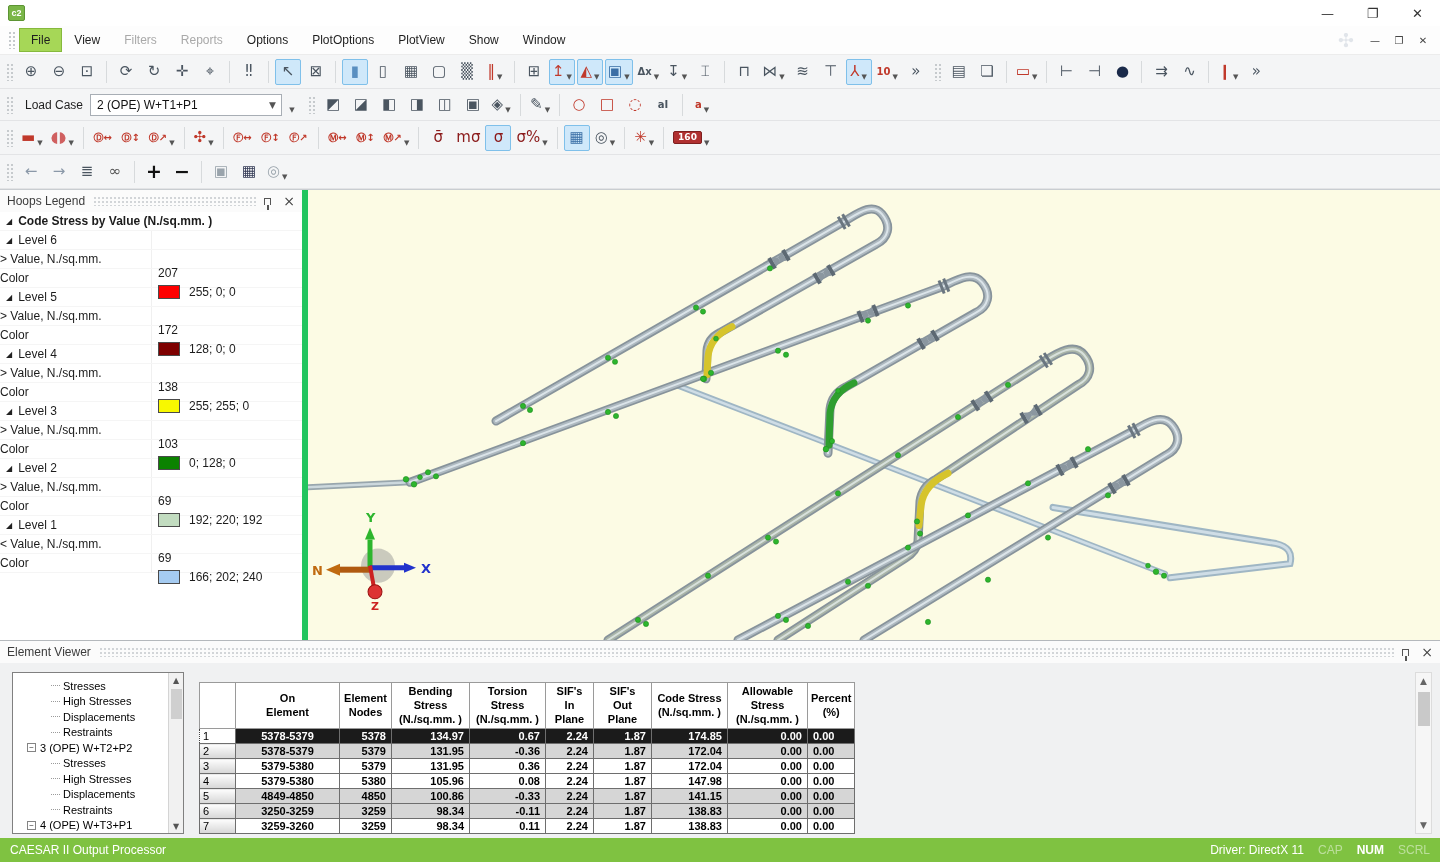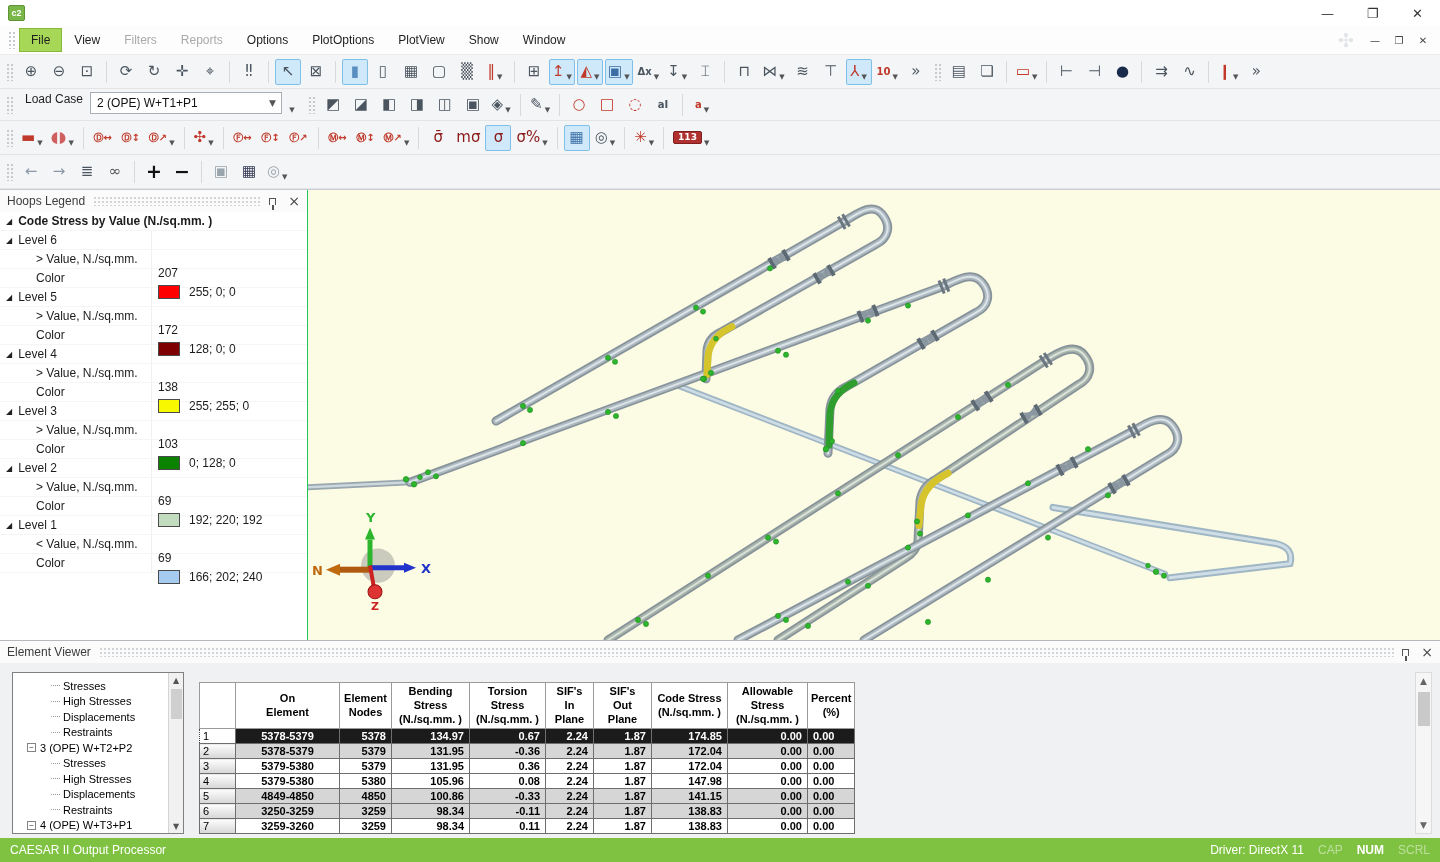--- a/index.html
+++ b/index.html
@@ -33,42 +33,42 @@
     border:1px solid transparent;border-radius:2px;background:transparent;cursor:default;
     font-family:"DejaVu Sans",sans-serif;font-size:15px;color:#4a5560;padding:0 2px;margin:0 1px;}
   .tb .g{line-height:1;}
   .tb.active{background:#cfe8fa;border-color:#7fc0ea;}
   .tb .dd{font-size:7px;color:#555;margin-left:2px;align-self:flex-end;padding-bottom:3px;}
   .tb.cls-small{font-size:10px;font-weight:bold;text-align:right;}
   .tb.cls-big{font-size:19px;font-weight:bold;color:#111;}
   .tb.cls-tag .g{background:#b03030;color:#fff;font-size:9px;font-weight:bold;padding:1px 4px;border-radius:2px;border:1px solid #7d1f1f;}
   .tsep{width:1px;height:22px;background:#d7dadc;margin:0 5px;flex:0 0 1px;}
   
-  .combo{display:flex;margin:0 4px 0 8px;}
+  .combo{display:flex;align-items:center;margin:0 4px 0 8px;}
   .combo-label{font-size:12px;color:#1e1e1e;margin-right:7px;}
   .combobox{width:192px;height:22px;border:1px solid #a8aeb5;background:#fff;display:flex;align-items:center;
     font-size:12px;color:#111;padding-left:6px;}
   .combobox .caret{margin-left:auto;width:17px;text-align:center;color:#555;font-size:9px;font-family:"DejaVu Sans",sans-serif;}
   
   .main{flex:1 1 auto;display:flex;min-height:0;border-top:1px solid #c9cdd1;}
-  .legend-panel{width:308px;flex:0 0 308px;background:#fff;border-right:1px solid #22c55e;display:flex;flex-direction:column;}
+  .legend-panel{width:308px;flex:0 0 308px;background:#fff;border-right:6px solid #22c55e;display:flex;flex-direction:column;}
   .panel-title{height:22px;flex:0 0 22px;display:flex;align-items:center;padding:0 7px;font-size:12px;color:#3c3c3c;background:#fbfbfb;}
   .panel-title .fill{flex:1;height:10px;margin:0 8px;
     background-image:radial-gradient(#d2d5d8 0.8px,transparent 1px);background-size:4px 4px;}
   .pinicon{width:7px;height:7px;border:1.5px solid #555;border-bottom-width:0;position:relative;margin-right:12px;}
   .pinicon::after{content:"";position:absolute;left:2px;top:6px;width:1.5px;height:5px;background:#555;}
   .closeicon{font-size:14px;color:#444;line-height:1;font-family:"DejaVu Sans",sans-serif;}
   .legend-rows{flex:1;overflow:hidden;}
   .lg-row{height:19px;display:flex;align-items:center;font-size:12px;color:#1c1c1c;border-bottom:1px solid #f5f5f5;}
   .lg-row .c1{width:152px;flex:0 0 152px;display:flex;align-items:center;border-right:1px solid #f0f0f0;height:100%;}
   .lg-row .c2{display:flex;align-items:center;padding-left:6px;margin-top:28px;}
   .lg-heading .c1{width:300px;flex:0 0 300px;border-right:none;font-weight:bold;}
   .lg-head .c1{font-size:12px;}
   .tri{font-size:8px;color:#222;margin:0 6px 0 6px;font-family:"DejaVu Sans",sans-serif;}
-  .lg-sub .c1{padding-left:36px;}
+  .lg-sub .c1{}
   .swatch{width:22px;height:14px;border:1px solid #4a4a4a;margin-right:9px;flex:0 0 22px;}
   
   .viewport{flex:1;position:relative;background:#fcfbe4;min-width:0;}
   .viewport svg{position:absolute;inset:0;width:100%;height:100%;}
   
   .ev{height:198px;flex:0 0 198px;border-top:1px solid #b4b8bc;background:#f0f1f2;display:flex;flex-direction:column;}
   .ev-body{flex:1;display:flex;align-items:flex-start;padding:7px 8px 6px 12px;min-height:0;}
   .tree-box{width:172px;flex:0 0 172px;height:162px;background:#fff;border:1px solid #808080;display:flex;overflow:hidden;margin-top:2px;}
   .tree-items{flex:1;padding:5px 8px 0 4px;font-size:11px;color:#000;overflow:hidden;}
   .titem{height:15.5px;display:flex;align-items:center;white-space:nowrap;}
@@ -416,21 +416,21 @@
           <span class="g">◎</span>
           <span class="dd">▼</span>
         </button>
         <div class="tsep"></div>
         <button class="tb">
           <span class="g" style="color: rgb(192, 57, 43);">✳</span>
           <span class="dd">▼</span>
         </button>
         <div class="tsep"></div>
         <button class="tb cls-tag">
-          <span class="g">113</span>
+          <span class="g">160</span>
           <span class="dd">▼</span>
         </button>
       </div>
   </div>
 
   <div class="toolbar tb-r4">
     <div class="grip"></div>
     <div style="display:flex;align-items:center;">
         <button class="tb">
           <span class="g" style="color: rgb(138, 152, 168);">←</span>

